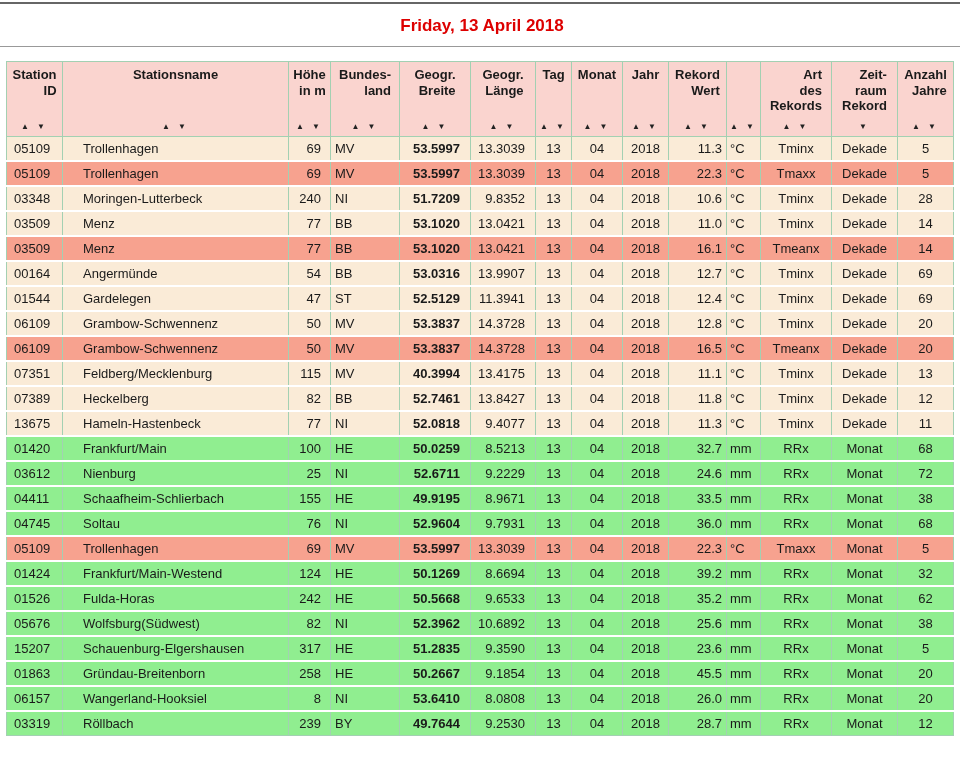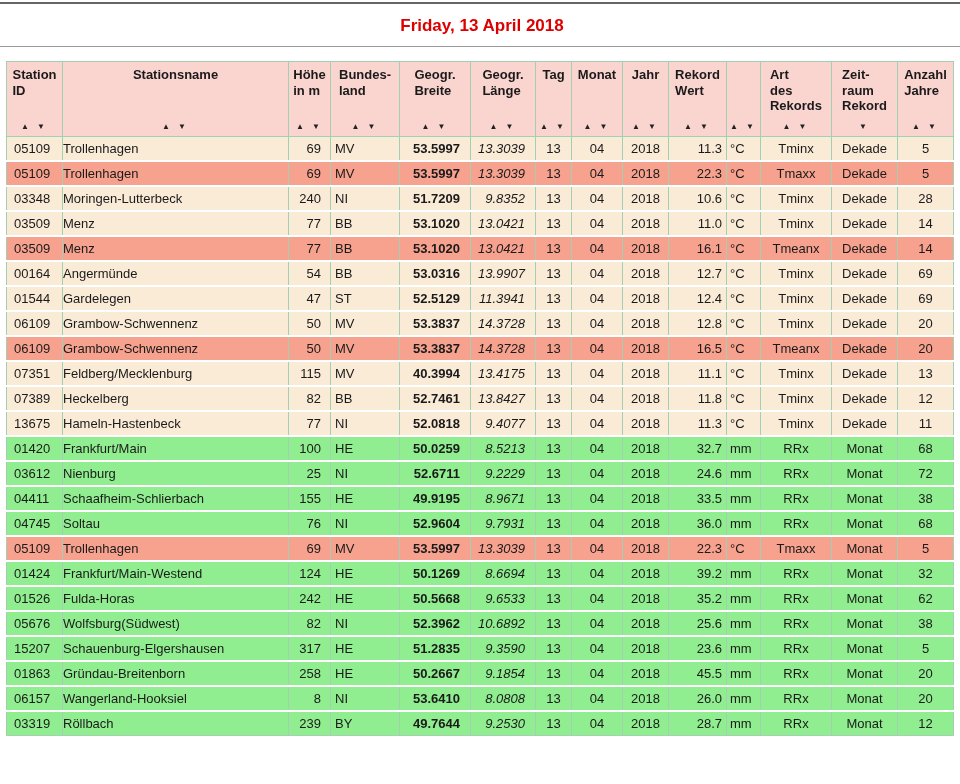--- a/index.html
+++ b/index.html
@@ -42,45 +42,45 @@
     padding: 0;
     height: 74px;
     overflow: hidden;
   }
   .hcell {
     display: flex; flex-direction: column;
     justify-content: space-between; align-items: center;
     height: 100%; box-sizing: border-box;
     padding: 5px 1px 5px 1px;
   }
-  .hlabel { white-space: pre-line; text-align: left; line-height: 1.2; }
+  .hlabel { white-space: pre-line; text-align: right; line-height: 1.2; }
   .sort { font-size: 8px; color: #222; letter-spacing: 3px; cursor: pointer; }
 
   td {
     font-size: 13px;
     height: 23px;
     border-left: 1px solid var(--grid-v);
     border-right: 1px solid var(--grid-v);
     border-top: 2px solid var(--grid-h);
     padding: 0 4px;
     white-space: nowrap;
     overflow: hidden;
   }
   tbody tr:first-child td { border-top: 1px solid var(--grid-v); }
 
   .row-tmin td { background: var(--row-tmin); }
   .row-tmax td { background: var(--row-tmax); }
   .row-rain td { background: var(--row-rain); }
 
   td:nth-child(1) { text-align: left;  padding-left: 7px; }
-  td:nth-child(2) { text-align: left;  padding-left: 0; }
+  td:nth-child(2) { text-align: left;  padding-left: 20px; }
   td:nth-child(3) { text-align: right; padding-right: 9px; }
   td:nth-child(4) { text-align: left; }
   td:nth-child(5) { text-align: right; padding-right: 10px; font-weight: bold; }
-  td:nth-child(6) { text-align: right; padding-right: 10px; font-style: italic; }
+  td:nth-child(6) { text-align: right; padding-right: 10px; }
   td:nth-child(7), td:nth-child(8), td:nth-child(9) { text-align: center; }
   td:nth-child(10) { text-align: right; padding-right: 4px; }
   td:nth-child(11) { text-align: left; padding-left: 3px; }
   td:nth-child(12), td:nth-child(13), td:nth-child(14) { text-align: center; }
 </style>
 </head>
 <body>
 
 <div class="rule-top"></div>
 <div class="title-bar">

